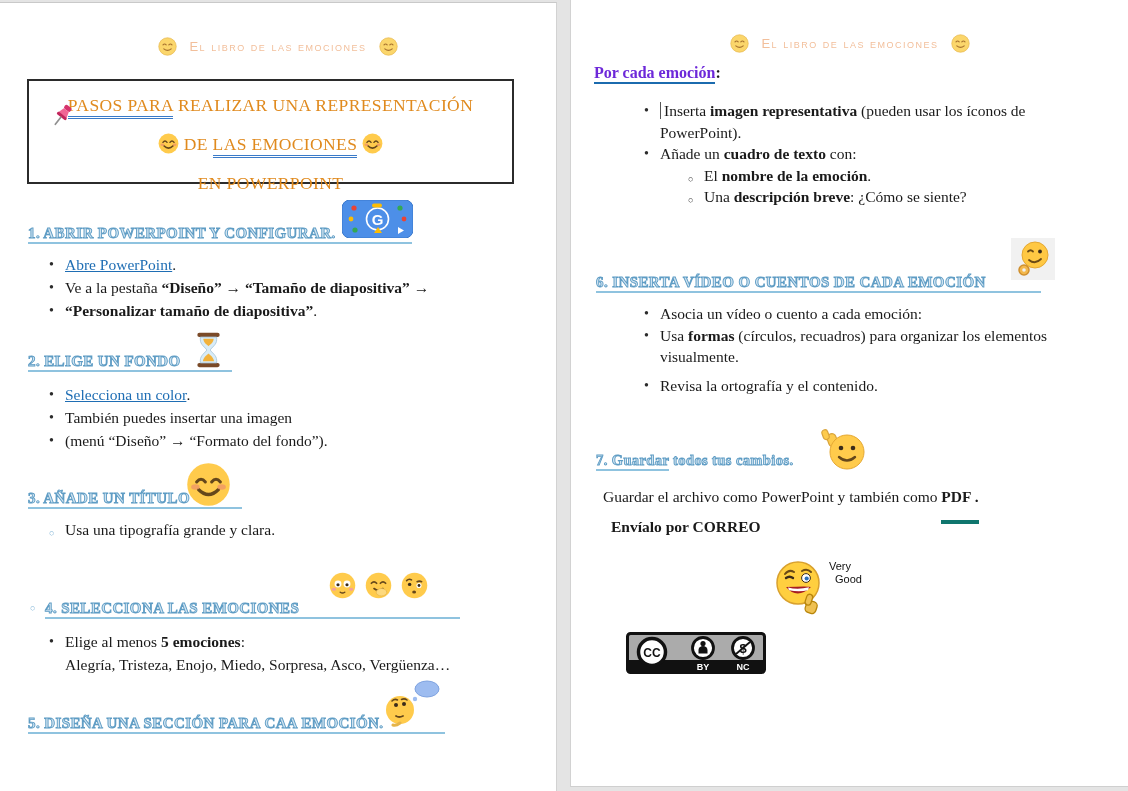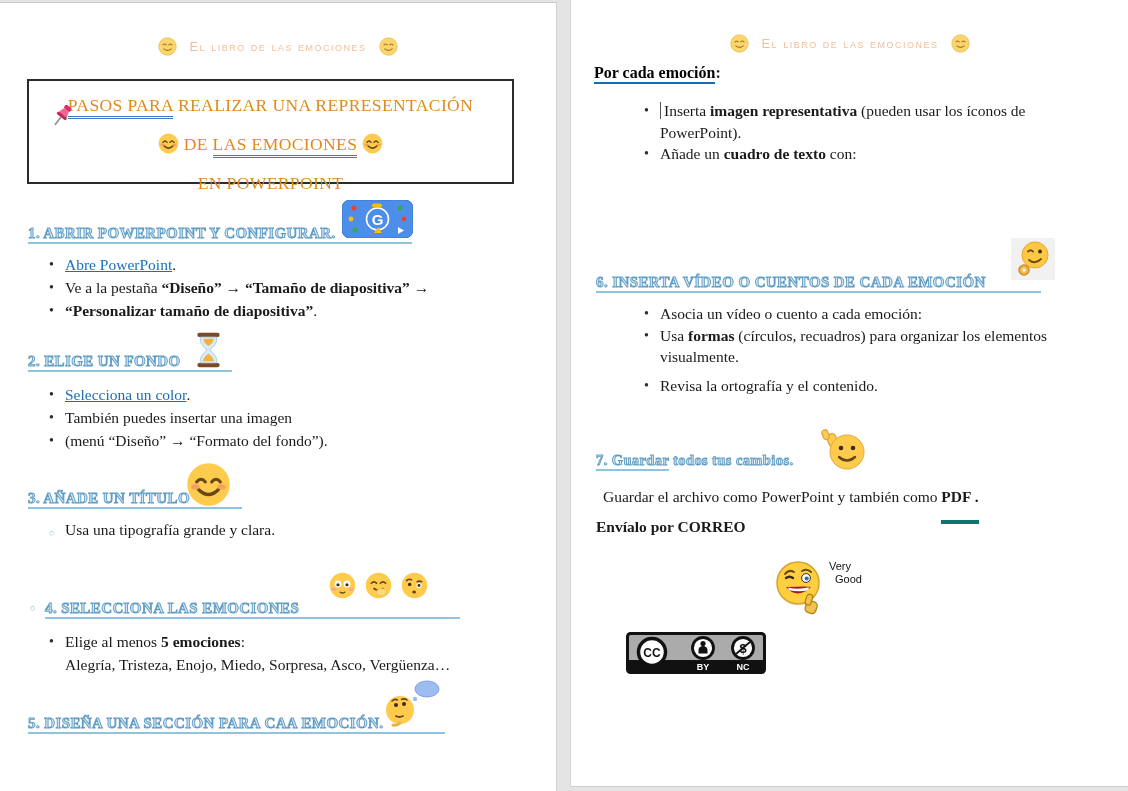--- a/index.html
+++ b/index.html
@@ -35,21 +35,21 @@
   .bl li{position:relative;padding-left:19px;line-height:23px;font-size:15.5px;}
   .bl li::before{content:"•";position:absolute;left:3px;top:0;font-size:14px;color:#2b2b2b;}
   .bl li.cir::before{content:"○";font-size:9px;top:4px;color:#7fb3d5;}
   .bl li.sub{line-height:21.5px;}
   .bl li.sub::before{content:"○";font-size:9px;top:4px;color:#333;}
   .b{font-weight:bold;}
   .lnk{color:#1f6eb4;text-decoration:underline;cursor:pointer;}
   .cursorbar{border-left:1.3px solid #555;margin-right:3px;}
 
   .lead{position:absolute;font-size:16px;font-weight:bold;}
-  .lead .lu{color:#000000;border-bottom:2px solid #1b6bae;padding-bottom:1px;}
+  .lead .lu{color:#6d28d9;border-bottom:2px solid #1b6bae;padding-bottom:1px;}
   .pdfu{border-bottom:4px solid #0f766e;padding-bottom:15px;text-align:right;}
 
   .para{position:absolute;font-size:15.5px;}
 
   .abs{position:absolute;}
   .emj{display:block;}
   .vg-caption{font-family:"Liberation Sans",sans-serif;font-size:11px;color:#111;line-height:1.15;}
 
   .google-badge{position:absolute;}
 </style>
@@ -237,20 +237,22 @@
     </div>
 
     <div class="lead" style="left:23px;top:64px;">
       <span class="lu">Por cada emoción</span><span>:</span>
     </div>
 
     <ul class="bl" style="left:70px;top:100px;width:450px;">
       <li style="line-height:21.5px;"><span class="cursorbar"></span><span>Inserta </span><span class="b">imagen representativa</span><span> (pueden usar los íconos de PowerPoint).</span></li>
       <li style="line-height:21.5px;"><span>Añade un </span><span class="b">cuadro de texto</span><span> con:</span></li>
       <ul style="margin-left:44px;">
+        <li class="sub"><span>El </span><span class="b">nombre de la emoción</span><span>.</span></li>
+        <li class="sub"><span>Una </span><span class="b">descripción breve</span><span>: ¿Cómo se siente?</span></li>
       </ul>
     </ul>
 
     <svg class="abs" style="left:440px;top:238px;" width="44" height="42" viewBox="0 0 44 42">
       <rect x="0" y="0" width="44" height="42" fill="#f1f1f1"></rect>
       <circle cx="24" cy="17" r="13" fill="#ffc843" stroke="#e5a832" stroke-width="1"></circle>
       <path d="M17 13.5 Q19.5 11 22 13.5" stroke="#6b4a15" stroke-width="1.8" fill="none" stroke-linecap="round"></path>
       <circle cx="29" cy="13.5" r="1.9" fill="#3b2b1a"></circle>
       <path d="M18 22 Q24 27 30 21" stroke="#6b4a15" stroke-width="1.8" fill="none" stroke-linecap="round"></path>
       <circle cx="13" cy="32" r="5" fill="#f3b84d" stroke="#cf8f2e" stroke-width="1.5"></circle>
@@ -277,21 +279,21 @@
     </svg>
 
     <h2 class="sech nob" style="left:25px;top:452px;font-size:14.5px;">
       <span class="hu">7. Guardar</span><span> todos tus cambios.</span>
     </h2>
 
     <div class="para" style="left:32px;top:488px;">
       <span>Guardar el archivo como PowerPoint y también como </span><span class="b pdfu">PDF .</span>
     </div>
 
-    <div class="para b" style="left:25px;top:518px;text-align:right;">Envíalo por CORREO</div>
+    <div class="para b" style="left:40px;top:518px;text-align:right;">Envíalo por CORREO</div>
 
     <div class="abs" style="left:200px;top:556px;width:120px;height:62px;">
       <svg class="abs" style="left:0;top:0;" width="62" height="62" viewBox="0 0 62 62">
         <circle cx="27" cy="27" r="21" fill="#ffcf3f" stroke="#d9a12e" stroke-width="1.5"></circle>
         <path d="M14 18 Q18 13 23 16" stroke="#6b4a15" stroke-width="2" fill="none" stroke-linecap="round"></path>
         <path d="M31 15 Q36 12 40 16" stroke="#6b4a15" stroke-width="2" fill="none" stroke-linecap="round"></path>
         <path d="M15 22 Q18.5 19.5 22 22" stroke="#3b2b1a" stroke-width="2.4" fill="none" stroke-linecap="round"></path>
         <circle cx="35" cy="22" r="4.4" fill="#fff" stroke="#3b2b1a" stroke-width="1"></circle>
           <circle cx="35.7" cy="22.5" r="2.1" fill="#2e6fb7"></circle>
         <path d="M15 31 Q26 44 40 31 Q38 30 15 31 z" fill="#a61c24"></path>

